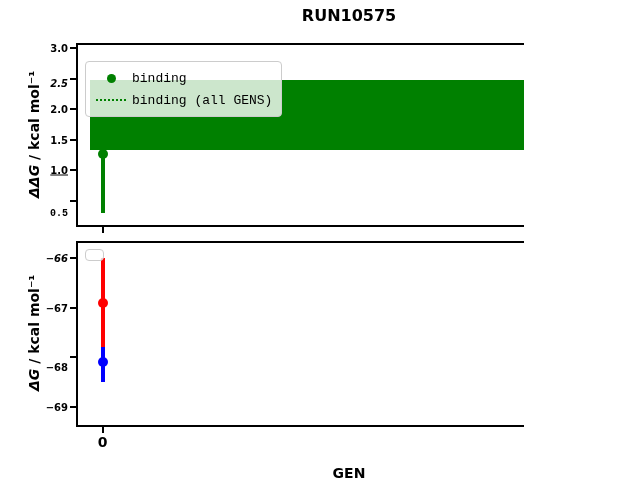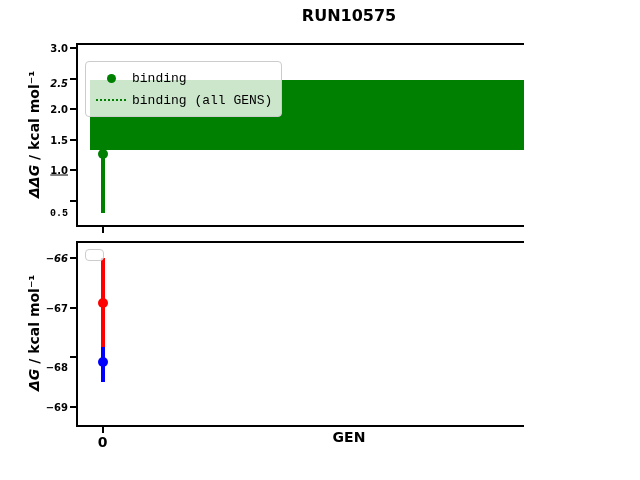--- a/index.html
+++ b/index.html
@@ -9,21 +9,21 @@
          font-size:16px;font-weight:bold;color:#000;white-space:nowrap;}
   .axes{position:absolute;border:2px solid #000;background:#fff;box-sizing:content-box;}
   #ax0{left:76px;top:43px;width:542px;height:180px;}
   #ax1{left:76px;top:241px;width:542px;height:182px;}
   .ylabel{position:absolute;writing-mode:vertical-rl;transform:rotate(180deg);
           display:flex;align-items:center;justify-content:center;width:20px;
           font-size:14px;font-weight:bold;color:#000;white-space:nowrap;}
   #ylabel0{left:24px;top:43px;height:182px;}
   #ylabel1{left:24px;top:241px;height:184px;}
   .ylabel .math{font-style:italic;}
-  .xlabel{position:absolute;left:349px;top:429px;transform:translateX(-50%);
+  .xlabel{position:absolute;left:349px;top:465px;transform:translateX(-50%);
           font-size:14px;font-weight:bold;color:#000;}
   .ytick-mark{position:absolute;left:-8px;width:6px;height:2px;background:#000;}
   .xtick-mark{position:absolute;top:calc(100% + 2px);width:2px;height:6px;background:#000;}
   .ytick-label{position:absolute;right:calc(100% + 10px);transform:translateY(-50%);
                font-size:10px;font-weight:bold;color:#000;white-space:nowrap;}
   .xtick-label{position:absolute;top:calc(100% + 9px);transform:translateX(-50%);
                font-size:14px;font-weight:bold;color:#000;}
   .band{position:absolute;}
   .ebar{position:absolute;width:4px;}
   .marker{position:absolute;width:10px;height:10px;border-radius:50%;}

